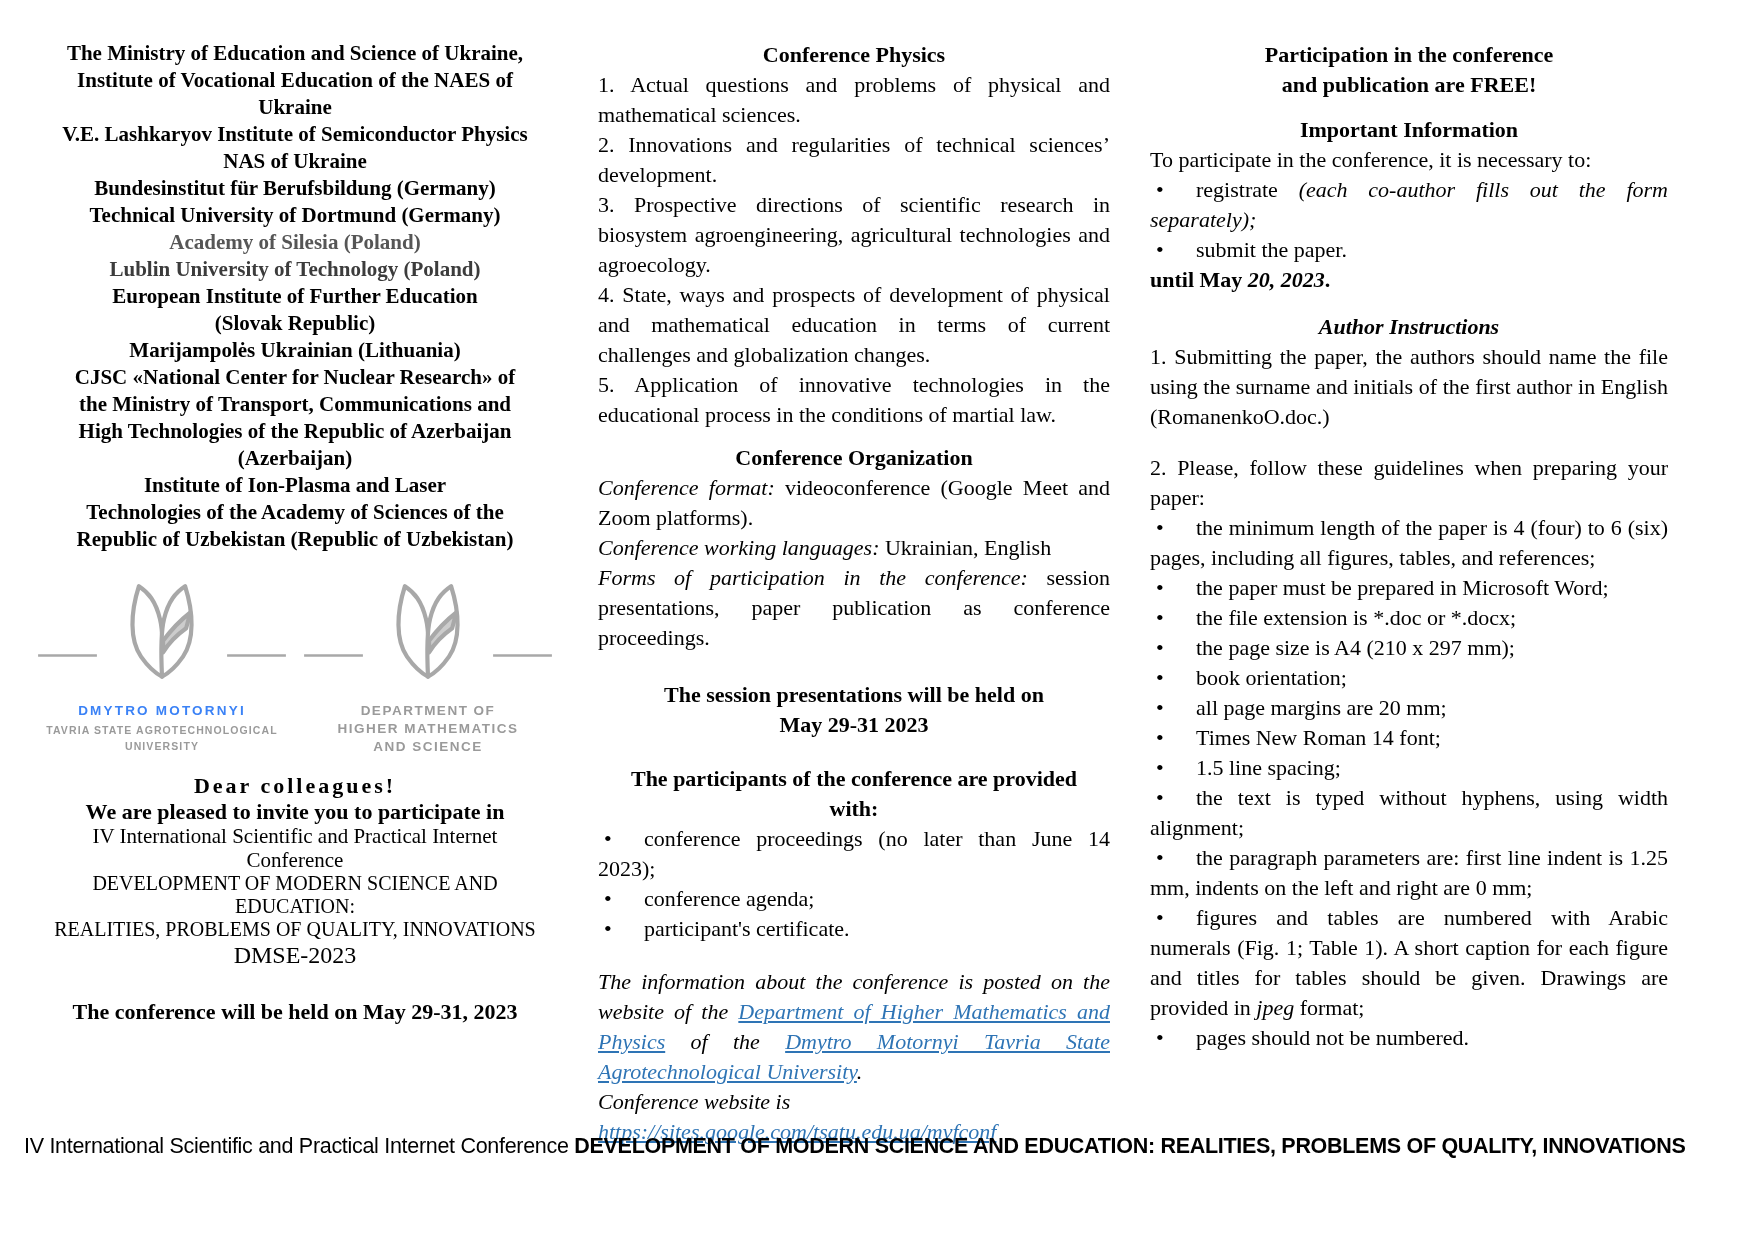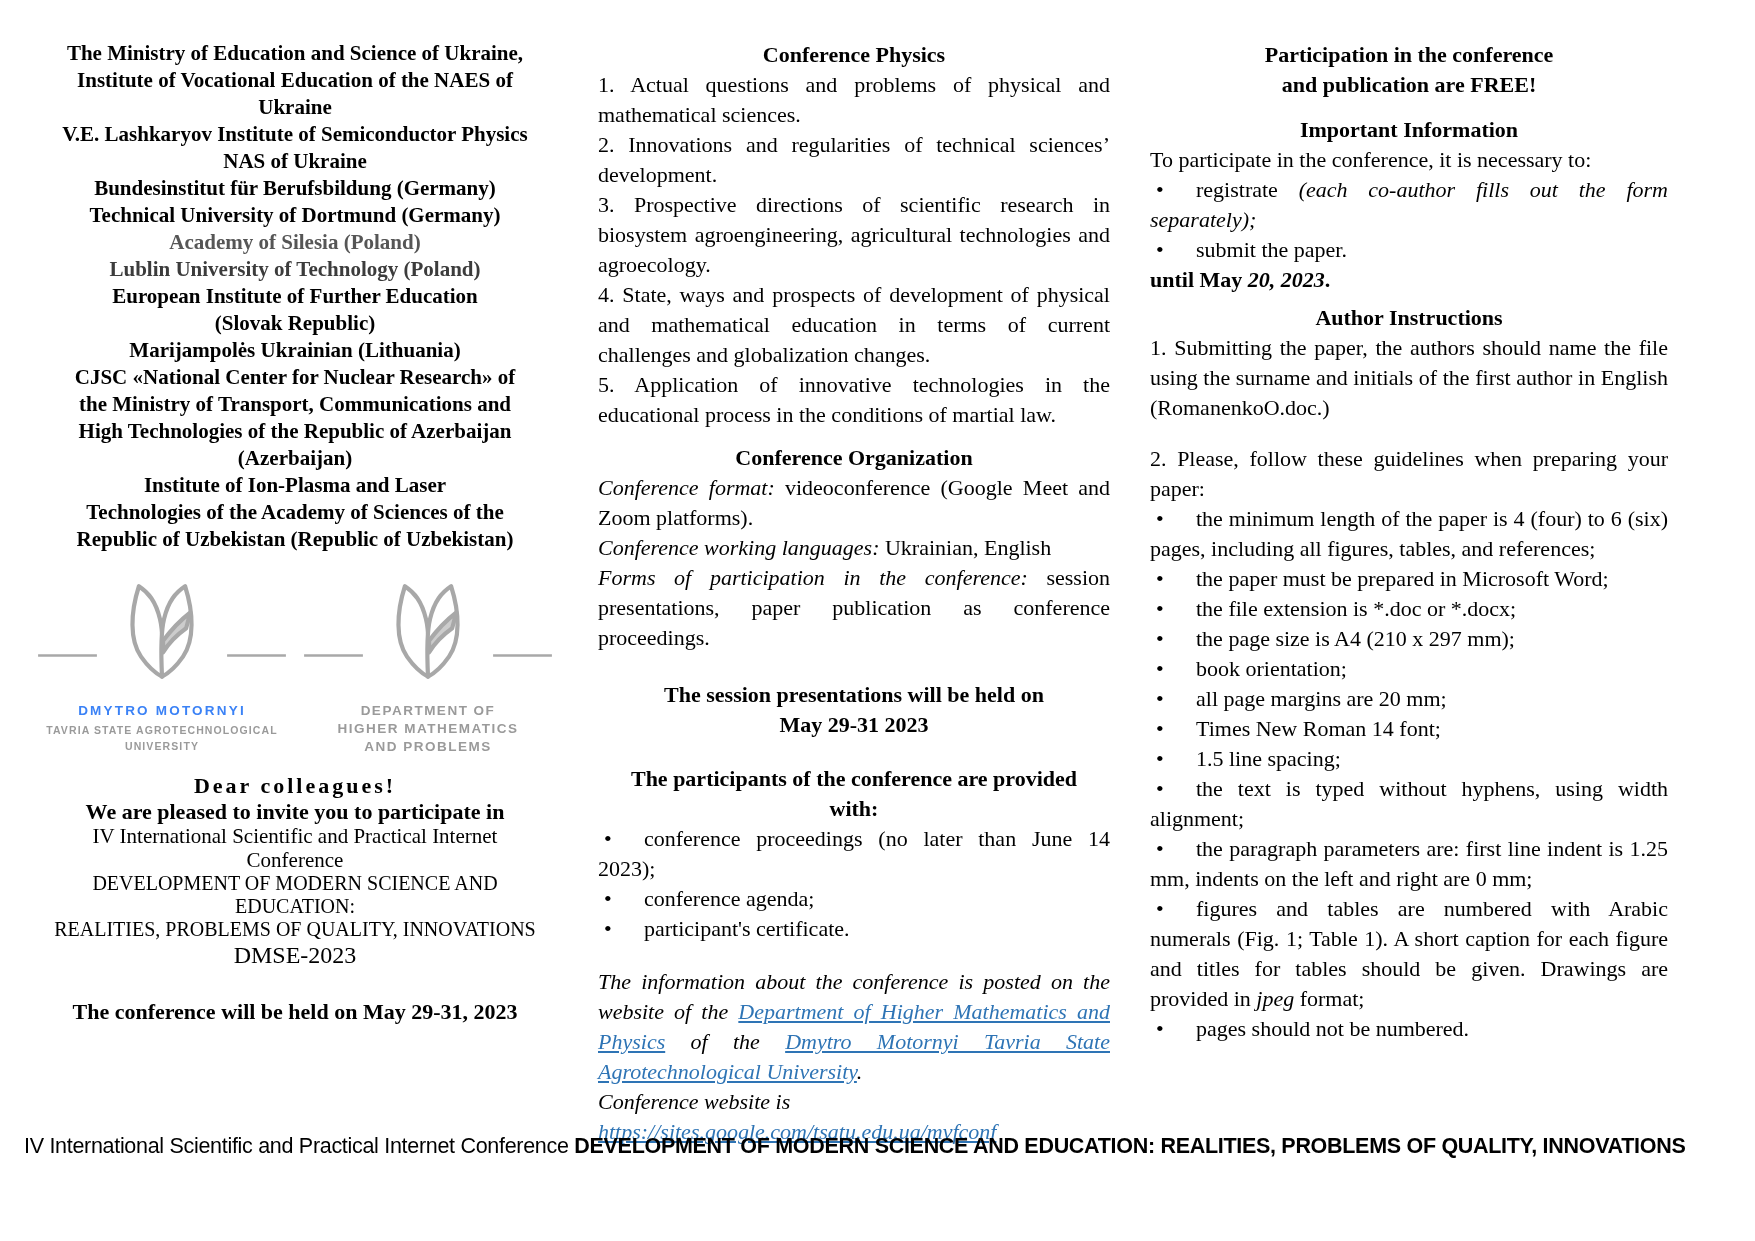--- a/index.html
+++ b/index.html
@@ -35,21 +35,21 @@
   .inv-caps{font-size:20px;line-height:23px;}
   .dmse{font-size:24px;line-height:28px;}
   .dates{margin-top:28px;font-weight:bold;}
   
   .blt{display:inline-block;width:46px;padding-left:6px;box-sizing:border-box;}
   .hd-org{margin-top:13px;}
   .hd-session{margin-top:27px;}
   .hd-provided{margin-top:24px;}
   .info{margin-top:23px;}
   .hd-imp{margin-top:15px;}
-  .hd-auth{margin-top:8px;}
+  .hd-auth{margin-top:17px;font-style:italic;}
   .para2{margin-top:21px;}
   .link{color:#2E74B5;text-decoration:underline;}
   
   .footer{position:absolute;left:24px;top:1132px;font-family:"Liberation Sans",sans-serif;
           font-size:21.5px;line-height:28px;letter-spacing:-0.3px;white-space:nowrap;}
 </style>
 </head>
 <body>
 
 <div class="page">
@@ -100,21 +100,21 @@
           <line x1="182" y1="71" x2="238" y2="71" stroke="#a8a8a8" stroke-width="2.5"></line>
           <g fill="#ffffff" stroke="#a8a8a8" stroke-width="4" stroke-linejoin="round" stroke-linecap="round">
             <path d="M98,5 C90,30 89,56 100,72 C107,82 114,88 120,91 C121,70 121,48 118,36 C114,19 107,11 98,5 Z"></path>
             <path d="M142,5 C150,30 151,56 140,72 C133,82 126,88 120,91 C119,70 119,48 122,36 C126,19 133,11 142,5 Z"></path>
             <path d="M121,57 C129,46 138,37 147,30 L143,45 C136,50 127,58 121,68 Z" fill="#cccccc"></path>
           </g>
         </svg>
         <figcaption>
           <div class="lg-name2 lg-first">DEPARTMENT OF</div>
           <div class="lg-name2">HIGHER MATHEMATICS</div>
-          <div class="lg-name2">AND PROBLEMS</div>
+          <div class="lg-name2">AND SCIENCE</div>
         </figcaption>
       </figure>
     </div>
 
     <div class="invite">
       <div class="inv-hd">Dear colleagues!</div>
       <div class="inv-b">We are pleased to invite you to participate in</div>
       <div class="inv-reg">IV International Scientific and Practical Internet</div>
       <div class="inv-reg">Conference</div>
       <div class="inv-caps">DEVELOPMENT OF MODERN SCIENCE AND EDUCATION:</div>

